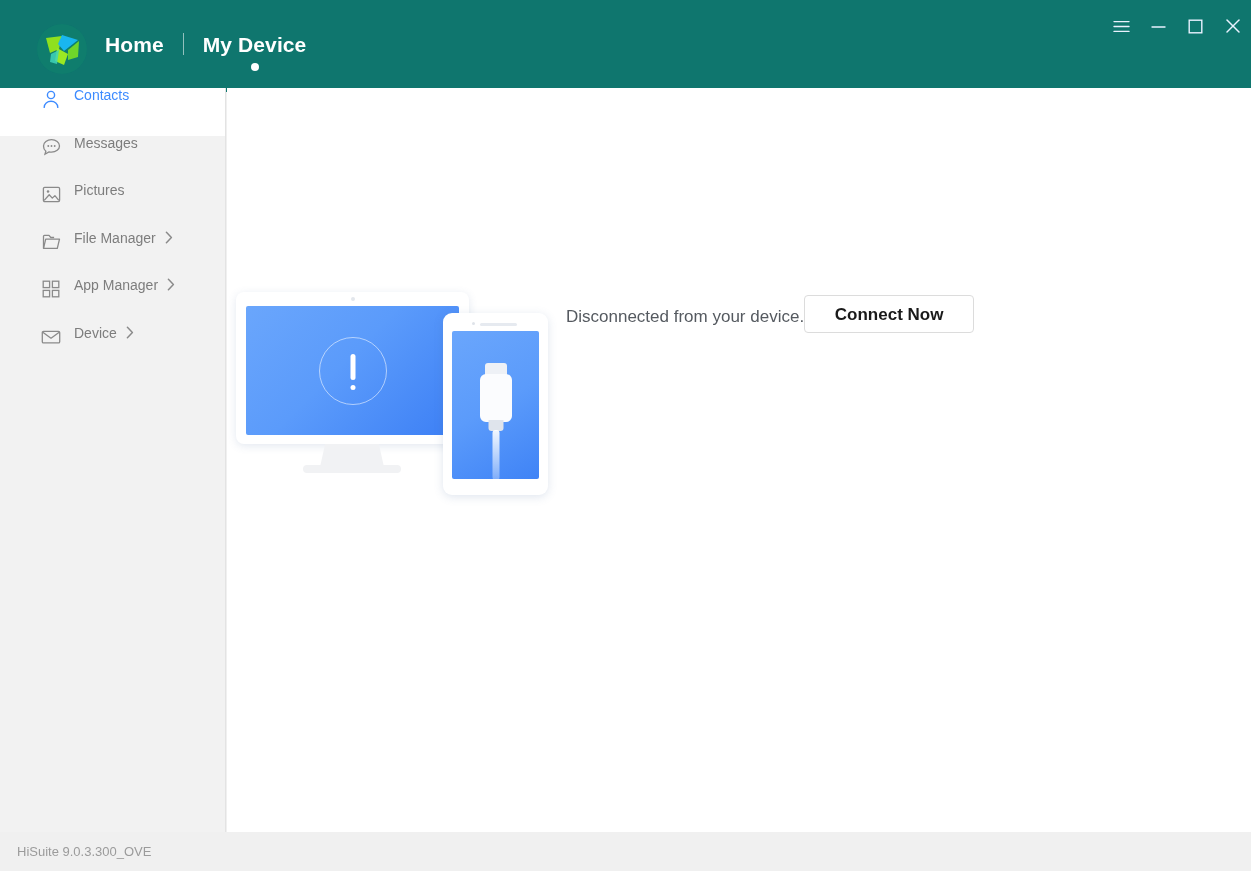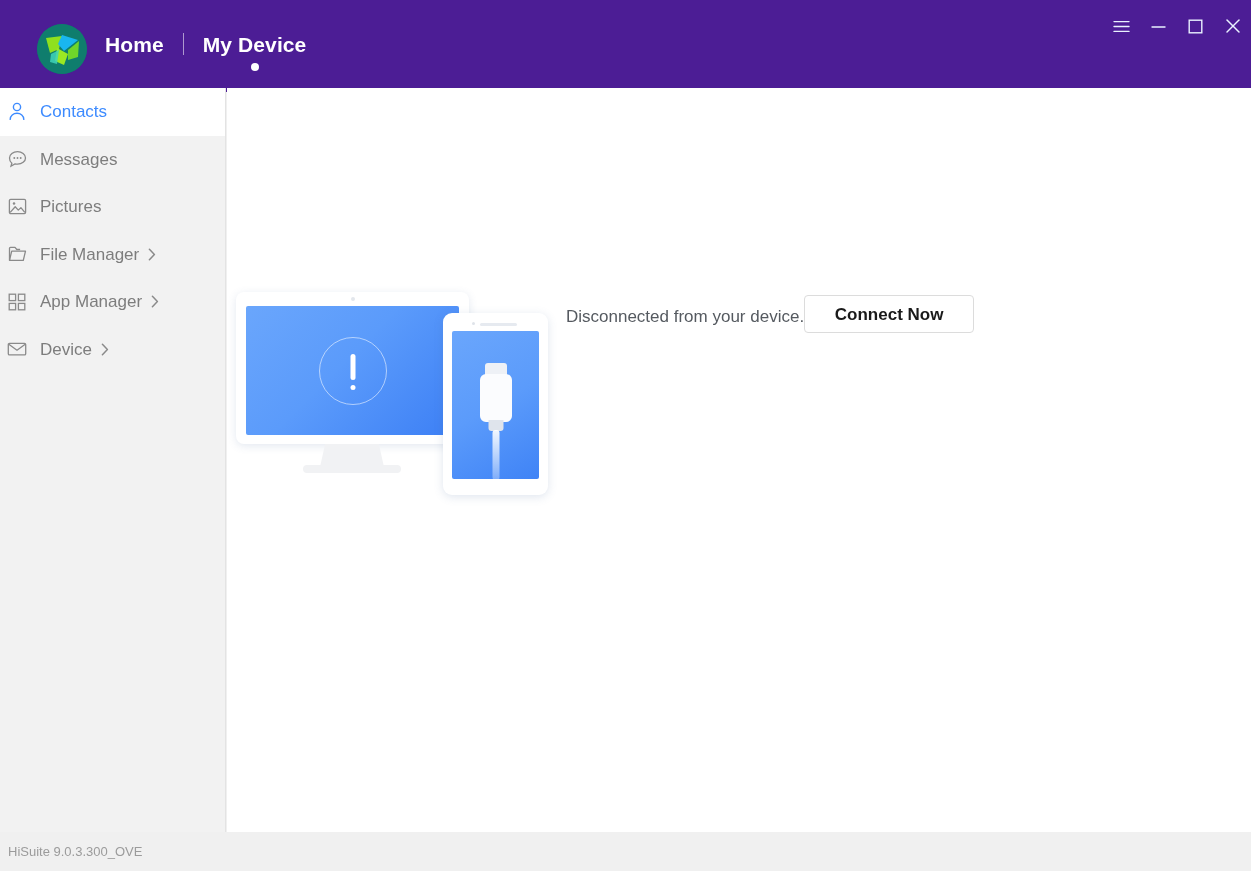--- a/index.html
+++ b/index.html
@@ -44,21 +44,21 @@
   .bg-sliver .sl-blue1 { top: 368px; height: 38px; background: #1c72d8; }
   .bg-sliver .sl-pale  { top: 406px; height: 28px; background: #cfe0f5; }
   .bg-sliver .sl-blue2 { top: 434px; height: 38px; background: #1c72d8; }
 
   
   .header {
     position: absolute;
     top: 0; left: 0;
     width: 1251px;
     height: 92px;
-    background: #4c1d95;
+    background: #0f766e;
   }
 
   .logo {
     position: absolute;
     left: 37px;
     top: 24px;
     width: 50px;
     height: 50px;
     border-radius: 50%;
     overflow: hidden;
@@ -131,25 +131,25 @@
     left: 0;
     width: 226px;
     height: 744px;
     background: #f2f2f2;
     border-right: 1px solid #e3e3e3;
   }
   .side-item {
     position: relative;
     height: 47.5px;
     display: flex;
-    align-items: center;
-    padding-left: 6px;
+    align-items: flex-start;
+    padding-left: 40px;
     cursor: pointer;
     color: #7d7d7d;
-    font-size: 17px;
+    font-size: 14px;
   }
   .side-item.active {
     background: #ffffff;
     color: #3d8bff;
   }
   .side-ico {
     width: 22px;
     height: 22px;
     margin-right: 12px;
     display: flex;
@@ -381,21 +381,21 @@
     position: absolute;
     left: 0;
     bottom: 0;
     width: 1251px;
     height: 39px;
     background: #f0f0f0;
     display: flex;
     align-items: center;
   }
   .footer-version {
-    margin-left: 8px;
+    margin-left: 17px;
     font-size: 13px;
     color: #9b9b9b;
     line-height: 1;
   }
 </style>
 </head>
 <body>
 
 <div class="app-window">
 

